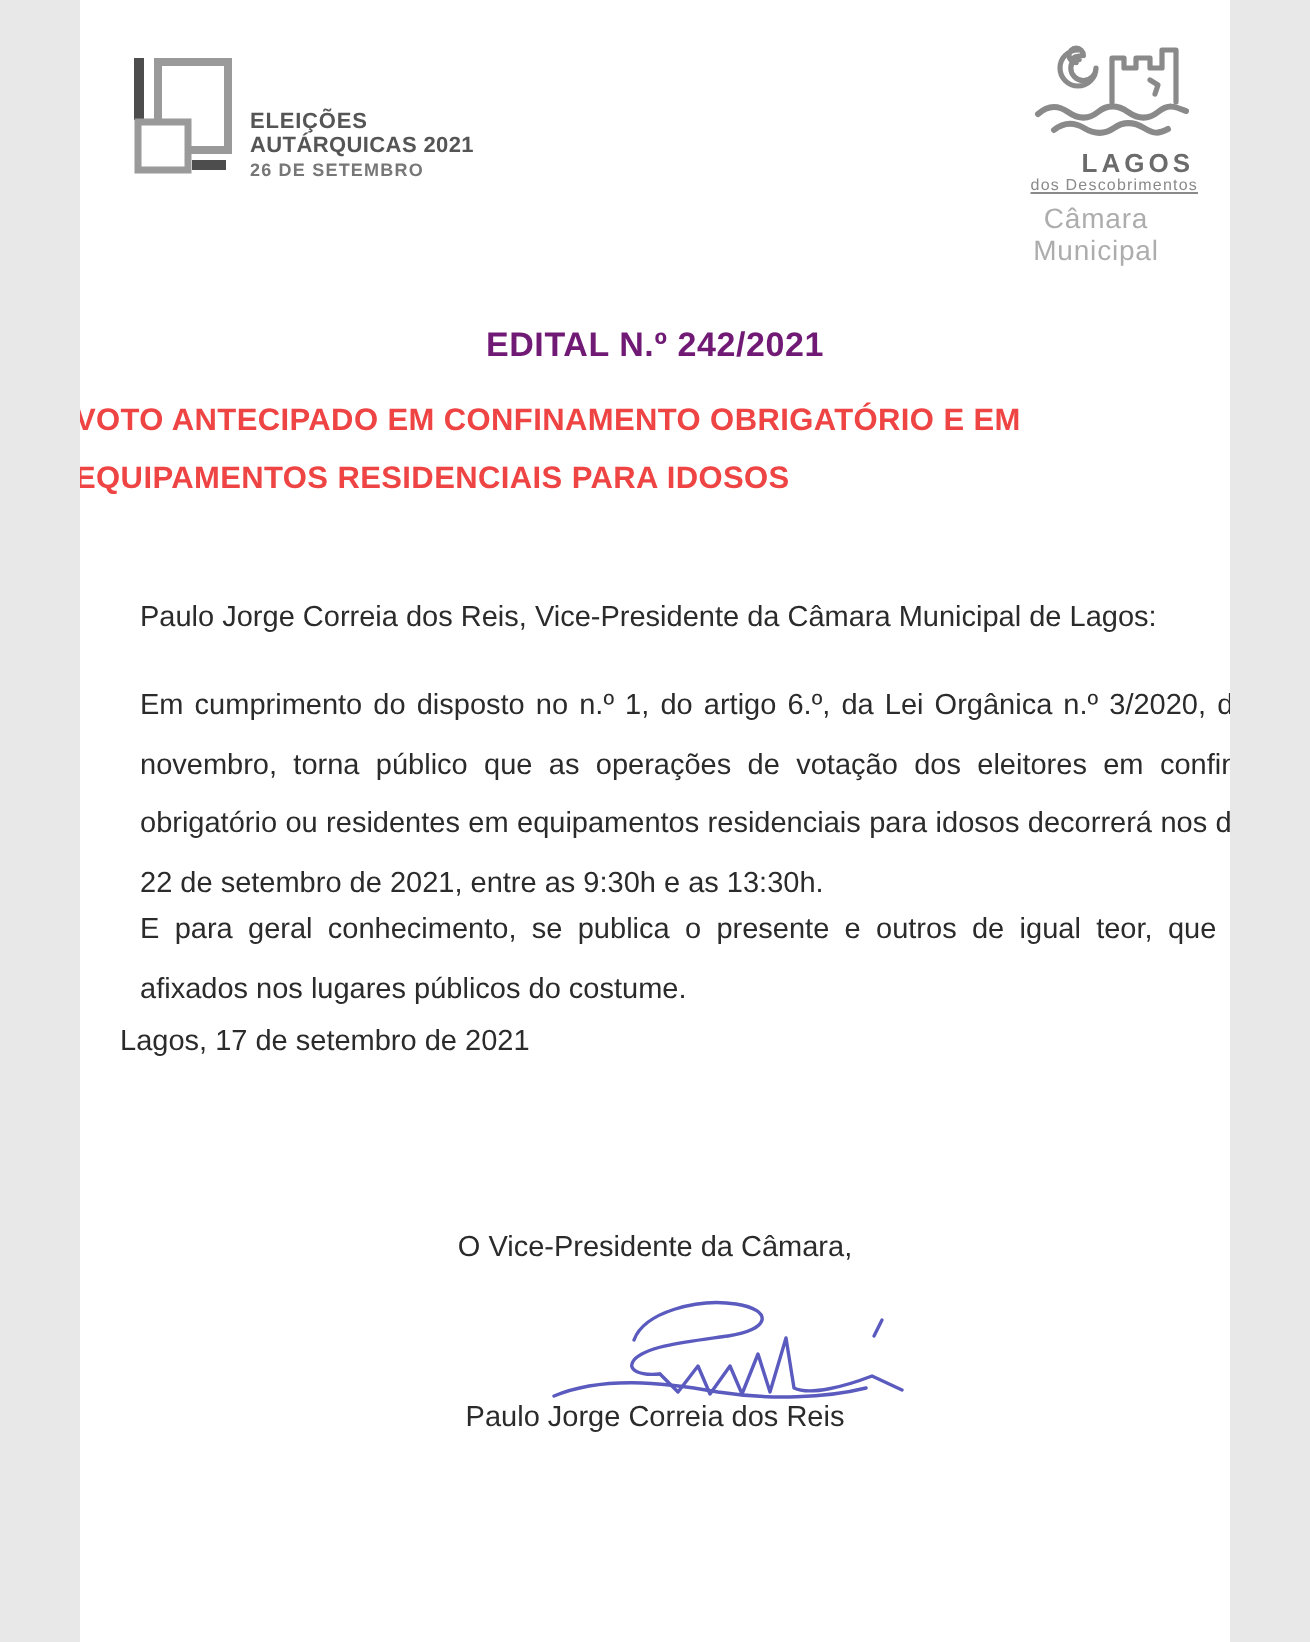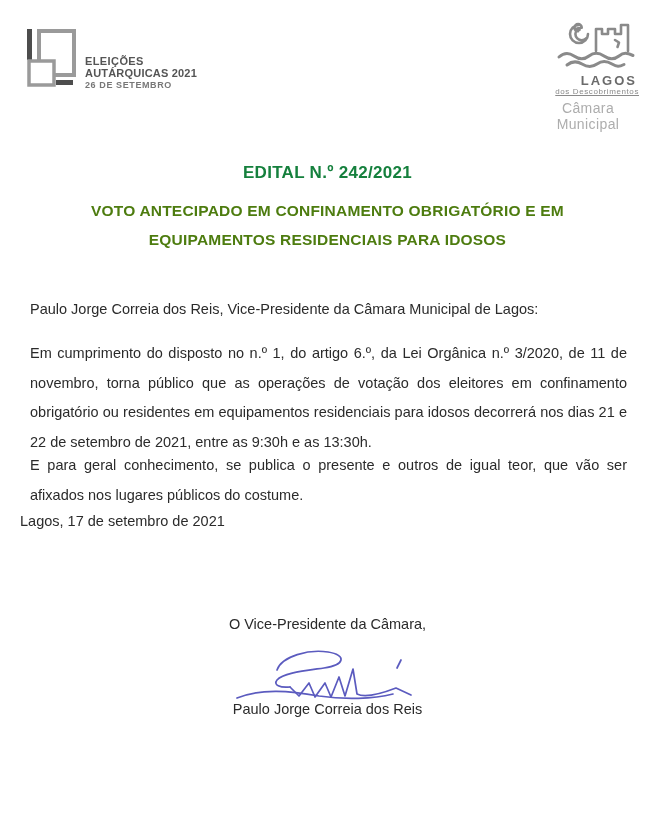--- a/index.html
+++ b/index.html
@@ -1,43 +1,43 @@
 <!DOCTYPE html>
 <html><head>
 <meta charset="utf-8">
 <style>
   html,body{margin:0;padding:0;background:#e8e8e8;}
   .page{
     position:relative;
-    width:655px;height:821px;
+    width:575px;height:821px;
     margin:0 auto;
     background:#ffffff;
     font-family:"Liberation Sans", sans-serif;
     color:#2b2b2b;
     overflow:hidden;
   }
   
   .logo-left{position:absolute;left:27px;top:28px;display:flex;align-items:flex-end;}
   .logo-left-text{margin-left:8px;margin-bottom:-2px;color:#555;line-height:1.05;}
   .ll1{font-size:11px;font-weight:bold;letter-spacing:.4px;}
   .ll2{font-size:11px;font-weight:bold;letter-spacing:.2px;}
   .ll3{font-size:9px;font-weight:bold;color:#777;letter-spacing:.6px;margin-top:1px;}
   .logo-right{position:absolute;right:14px;top:20px;width:124px;text-align:right;color:#777;}
   .lr-name{font-size:13px;font-weight:bold;color:#6b6b6b;letter-spacing:2px;line-height:1;margin-top:-6px;padding-right:4px;}
   .lr-sub{font-size:8px;color:#8a8a8a;letter-spacing:.6px;line-height:1.3;padding-right:2px;text-decoration:underline;}
   .lr-entity{font-size:14px;color:#adadad;letter-spacing:.4px;margin-top:3px;text-align:center;padding-left:18px;}
   
   .doc-title{
     position:absolute;top:163px;left:0;width:100%;
-    text-align:center;font-size:17px;font-weight:bold;color:#15803d;
+    text-align:center;font-size:17px;font-weight:bold;color:#701a75;
     letter-spacing:.3px;
   }
   .doc-subtitle{
     position:absolute;top:196px;left:50%;transform:translateX(-50%);
-    width:580px;text-align:center;font-size:15.5px;font-weight:bold;color:#4d7c0f;
+    width:580px;font-size:15.5px;font-weight:bold;color:#ef4444;
     line-height:29px;letter-spacing:.2px;
   }
   .salutation{
     position:absolute;top:301px;left:30px;width:597px;
     font-size:14.5px;font-weight:normal;color:#2b2b2b;
   }
   .para{
     position:absolute;left:30px;width:597px;
     font-size:14.5px;line-height:29.5px;text-align:justify;color:#2b2b2b;
   }

